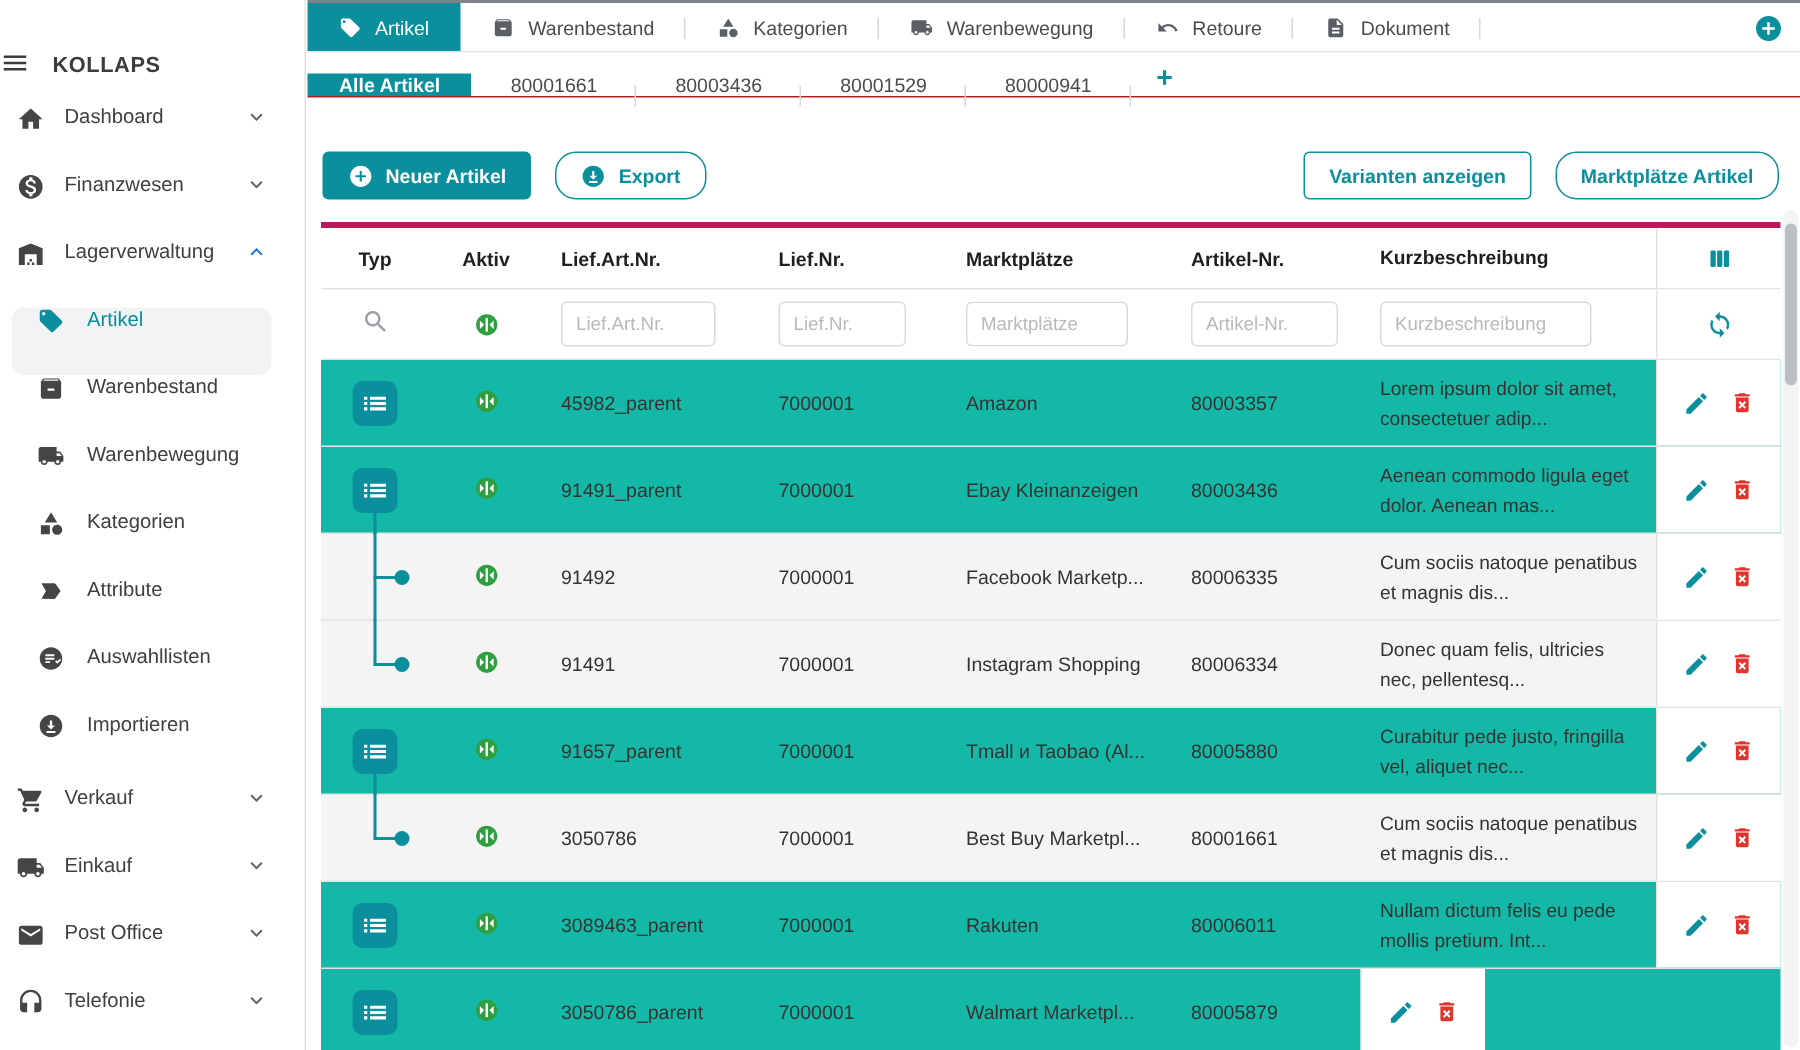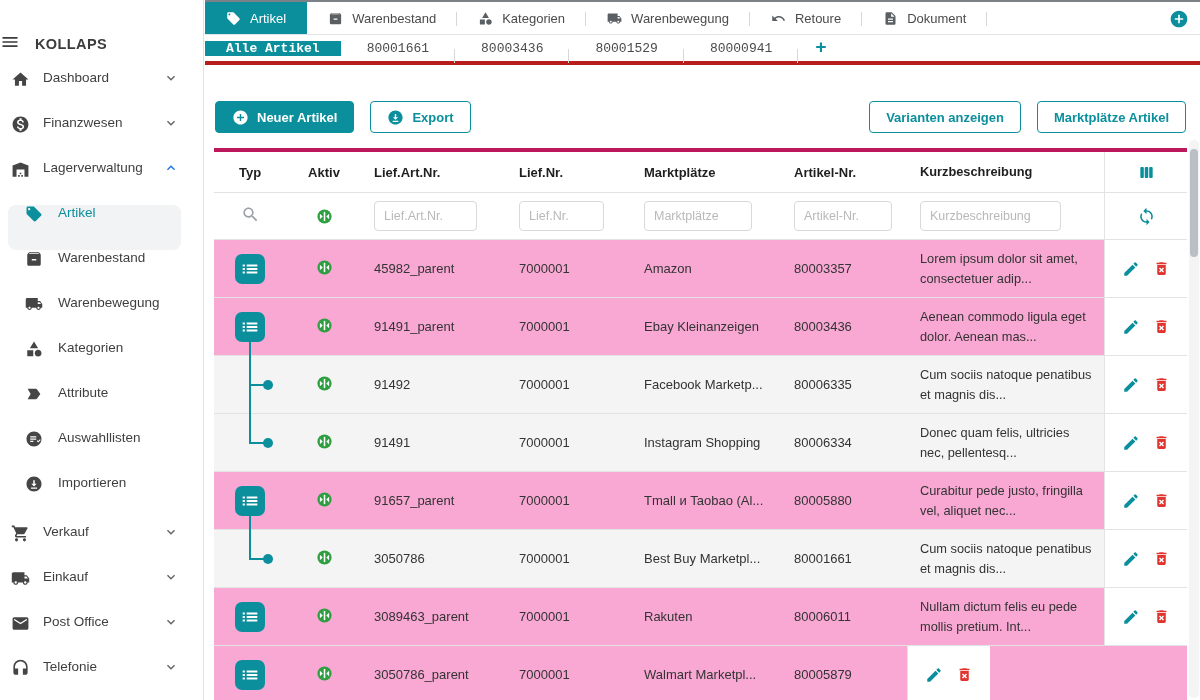--- a/index.html
+++ b/index.html
@@ -34,43 +34,43 @@
   .tab { display:flex; align-items:center; gap:9px; padding:0 21px; font-size:13px; color:#4b4b4b; position:relative; cursor:pointer; white-space:nowrap; }
   .tab::after { content:''; position:absolute; right:0; top:10px; height:14px; width:1px; background:#d7d7d7; }
   .tab.active { background:var(--teal); color:#fff; }
   .tab.active::after { display:none; }
   .tab .icon { display:flex; }
   .tab .icon svg { width:15px; height:15px; fill:#5a5f64; }
   .tab.active .icon svg { fill:#fff; }
   .addbtn { position:absolute; right:11px; top:7px; width:20px; height:20px; border:none; background:none; cursor:pointer; padding:0; display:flex; }
   .addbtn svg { width:20px; height:20px; fill:var(--teal); }
 
-  .tabbar2 { height:30px; border-bottom:4px solid #b91c1c; display:flex; align-items:center; background:#fff;font-family:Liberation Mono, monospace; }
+  .tabbar2 { height:30px; border-bottom:1px solid #b91c1c; display:flex; align-items:flex-end; background:#fff; }
   .subtab { display:flex; align-items:center; padding:0 26px; font-size:13px; color:#4b4b4b; position:relative; cursor:pointer; }
   .subtab::after { content:''; position:absolute; right:0; top:8px; height:14px; width:1px; background:#d7d7d7; }
   .subtab.active { background:var(--teal); color:#fff; font-weight:bold; padding:0 21px; }
   .subtab.active::after { display:none; }
   .subtab-add { display:flex; align-items:center; padding:0 17px; border:none; background:none; color:var(--teal); font-size:19px; font-weight:bold; cursor:pointer; font-family:inherit; }
 
   .toolbar { margin:36px 14px 15px 10px; display:flex; align-items:center; }
   .btn { display:inline-flex; align-items:center; gap:8px; height:32px; border-radius:4px; font-size:13px; font-weight:bold; padding:0 16px; border:1px solid var(--teal); background:#fff; color:var(--teal); cursor:pointer; font-family:inherit; white-space:nowrap; }
   .btn.primary { background:var(--teal); color:#fff; border-color:var(--teal); }
   .btn .icon { display:flex; }
   .btn svg { width:17px; height:17px; }
   .btn.primary svg { fill:#fff; }
   .btn.outline svg { fill:var(--teal); }
-  .btn + .btn { margin-left:16px; }
+  .btn + .btn { margin-left:16px;border-radius:14px; }
   .spacer { flex:1; }
 
   
   .table { margin-left:9px; width:973px; font-size:13px; }
   .thead, .tfilter, .trow { display:flex; align-items:center; }
   .thead { height:45px; border-top:4px solid #be185d; border-bottom:1px solid #e3e3e3; font-weight:bold; color:#1f1f1f; }
   .tfilter { height:47px; border-bottom:1px solid #e3e3e3; }
-  .trow { height:58px; border-bottom:1px solid #e3e3e3; position:relative; background:#f9a8d4; }
+  .trow { height:58px; border-bottom:1px solid #e3e3e3; position:relative; background:#14b8a6; }
   .trow.child { background:#f4f4f4; }
   .c-typ { width:72px; position:relative; height:100%; flex-shrink:0; }
   .c-aktiv { width:76px; text-align:center; flex-shrink:0; display:flex; justify-content:center; }
   .c-lan { width:145px; padding-left:12px; flex-shrink:0; }
   .c-ln  { width:125px; padding-left:12px; flex-shrink:0; }
   .c-mp  { width:150px; padding-left:12px; flex-shrink:0; white-space:nowrap; overflow:hidden; }
   .c-an  { width:125px; padding-left:12px; flex-shrink:0; }
   .c-kb  { width:197px; padding-left:13px; padding-right:12px; flex-shrink:0; line-height:1.5; font-size:12.8px; }
   .c-act { width:83px; height:100%; background:#fff; border-left:1px solid #e3e3e3; display:flex; align-items:center; justify-content:center; gap:13px; flex-shrink:0; }
   .thead .c-typ, .thead .c-aktiv { display:flex; align-items:center; justify-content:center; height:auto; }

